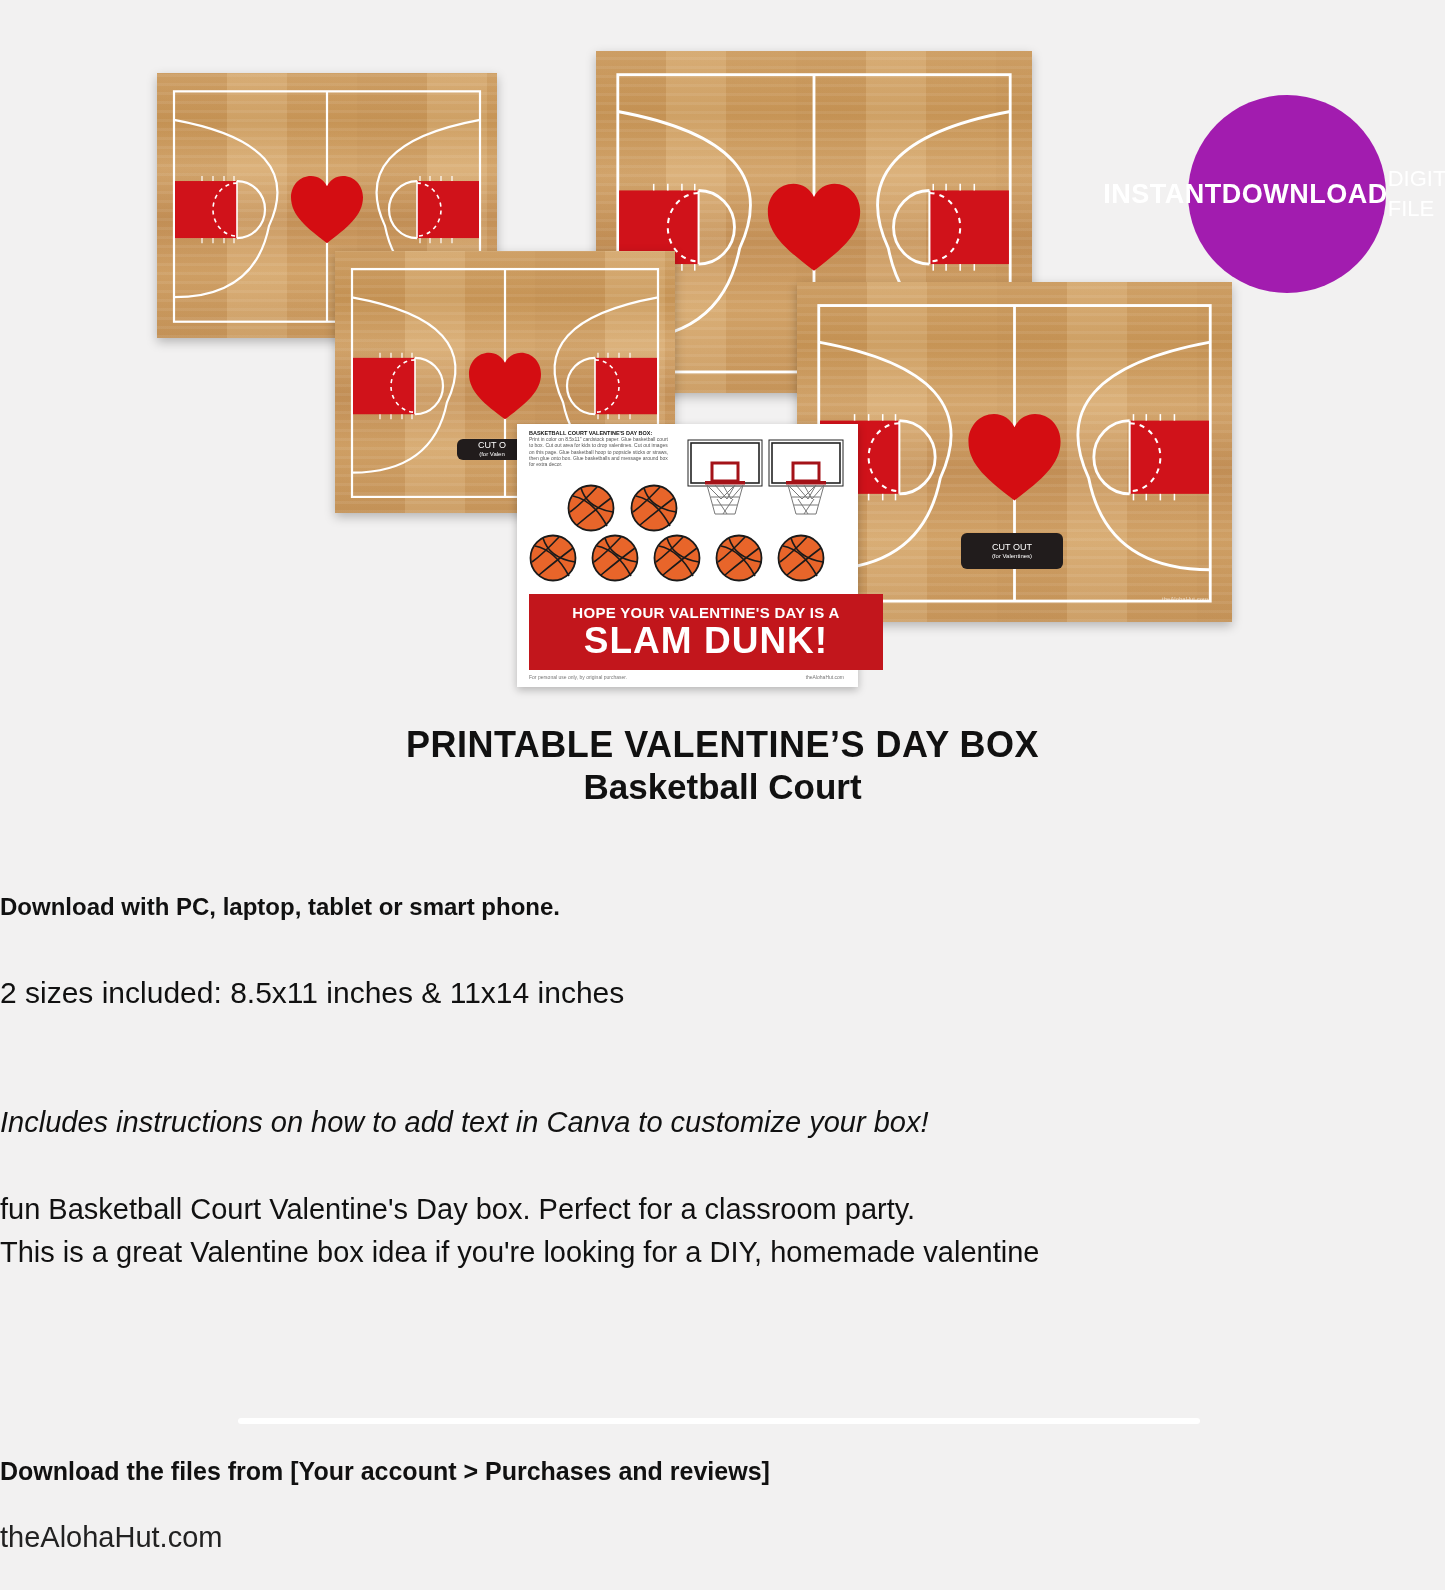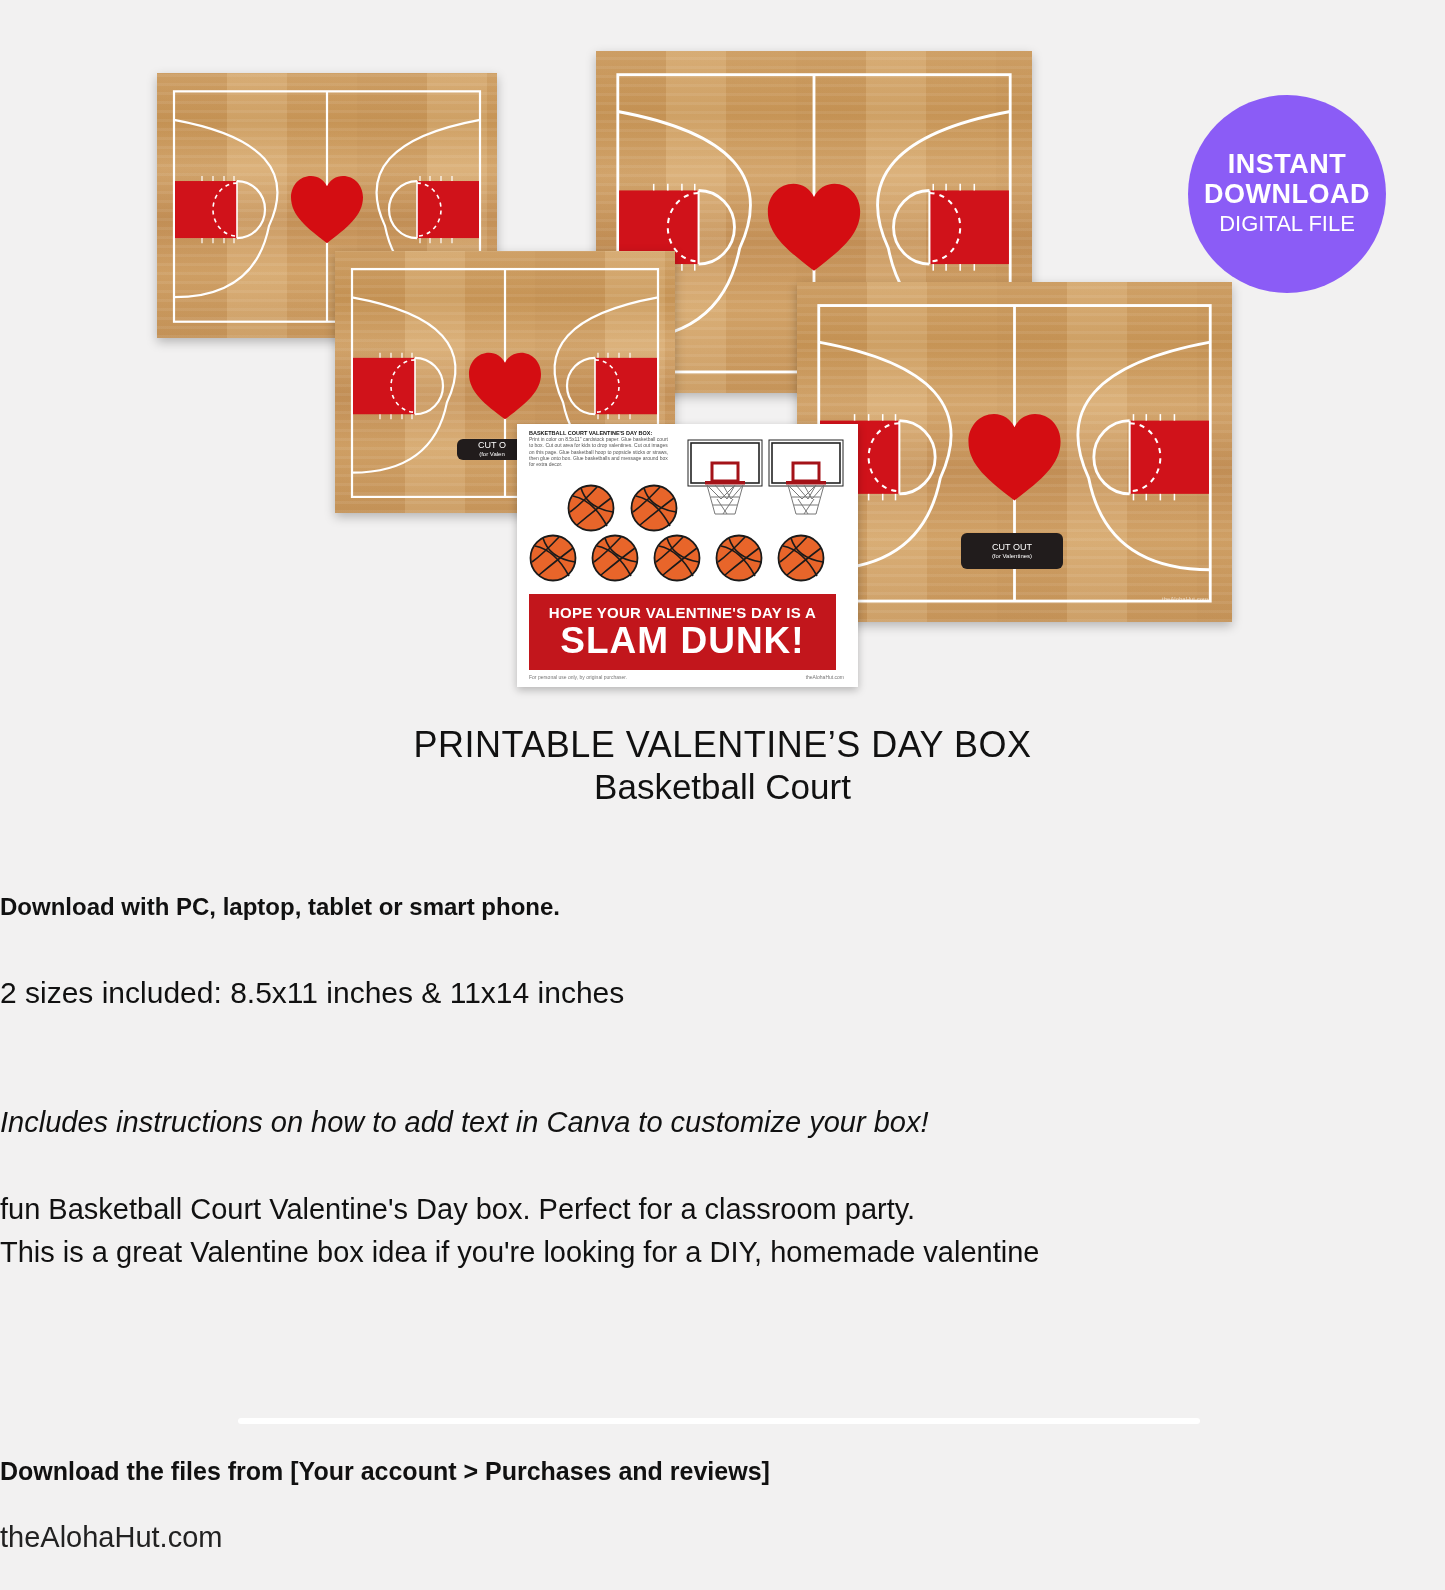--- a/index.html
+++ b/index.html
@@ -23,44 +23,44 @@
   .cut-out {
     position: absolute; background: #211c1c; color: #fff; border-radius: 6px;
     text-align: center; font-size: 9px; line-height: 1.1;
     display: flex; flex-direction: column; justify-content: center; align-items: center;
   }
   .cut-out .sub { font-size: 6px; }
   .watermark { position: absolute; font-size: 6px; color: rgba(255,255,255,0.6); }
 
   .badge {
     position: absolute; left: 1188px; top: 95px; width: 198px; height: 198px;
-    border-radius: 50%; background: #8b5cf6; color: #fff;
-    display: flex; flex-direction: column; align-items: center; justify-content: center;
+    border-radius: 50%; background: #a21caf; color: #fff;
+    display: flex; align-items: center; justify-content: center;
   }
   .badge .b1 { font-weight: 700; font-size: 27px; letter-spacing: 0.5px; line-height: 30px; }
   .badge .b2 { font-weight: 400; font-size: 22px; line-height: 30px; }
 
   .sheet {
     position: absolute; left: 517px; top: 424px; width: 341px; height: 263px;
     background: #fff; box-shadow: 0 3px 8px rgba(0,0,0,0.25);
   }
   .sheet .instr { position: absolute; left: 12px; top: 6px; width: 140px; font-size: 5px; line-height: 6.2px; color: #555; }
   .sheet .instr b { display: block; color: #111; font-size: 5.5px; }
   .sheet .banner {
-    position: absolute; left: 12px; top: 170px; width: 307px; height: 76px; background: #c2161c; color: #fff;
+    position: absolute; left: 12px; top: 170px; width: 354px; height: 76px; background: #c2161c; color: #fff;
     text-align: center;
   }
   .sheet .banner .l1 { font-weight: 700; font-size: 15px; margin-top: 10px; letter-spacing: 0.3px; }
   .sheet .banner .l2 { font-weight: 700; font-size: 37px; line-height: 40px; letter-spacing: 1px; }
   .sheet .foot-l { position: absolute; left: 12px; top: 250px; font-size: 5px; color: #777; }
   .sheet .foot-r { position: absolute; right: 14px; top: 250px; font-size: 5px; color: #777; }
   .ball { position: absolute; width: 48px; height: 48px; }
   .hoop { position: absolute; width: 76px; height: 80px; }
 
-  .title { position: absolute; left: 0; width: 1445px; text-align: center; font-weight: 400; }
+  .title { position: absolute; left: 0; width: 1445px; text-align: center; font-weight: 700; }
   .t1 { top: 724px; font-size: 36px; letter-spacing: 0.5px; }
   .t2 { top: 767px; font-size: 35px; }
   .line { position: absolute; left: 0; width: 1445px; text-align: left; }
   .l-dl { top: 893px; font-weight: 700; font-size: 24px; }
   .l-sizes { top: 976px; font-size: 30px; }
   .l-canva { top: 1106px; font-size: 29px; font-style: italic; }
   .l-desc { top: 1188px; font-size: 29px; line-height: 43px; }
   .divider { position: absolute; left: 238px; top: 1418px; width: 962px; height: 6px; background: #fff; border-radius: 3px; }
   .l-files { top: 1457px; font-weight: 700; font-size: 25px; }
   .l-site { top: 1521px; font-size: 29px; color: #222; }

